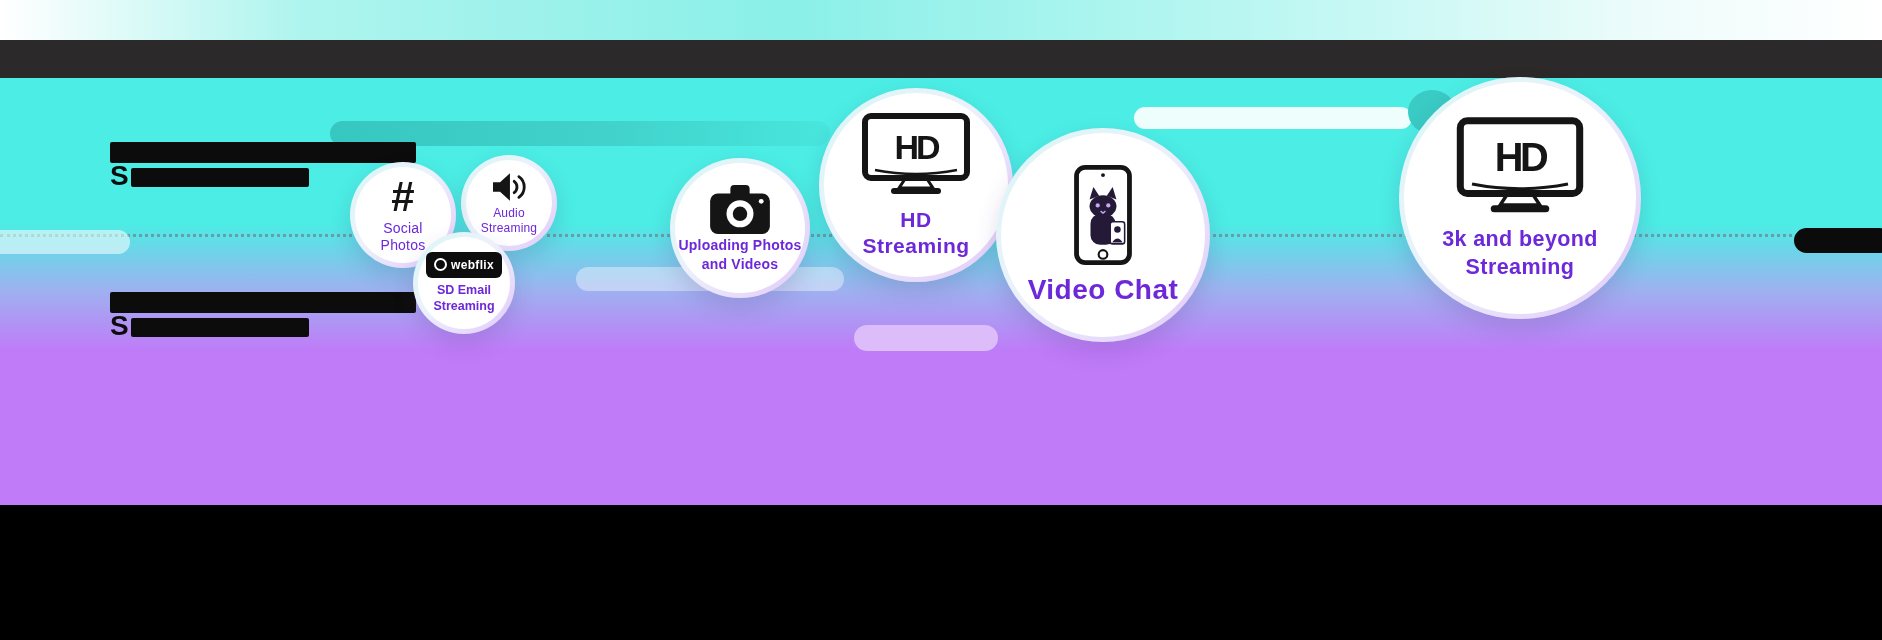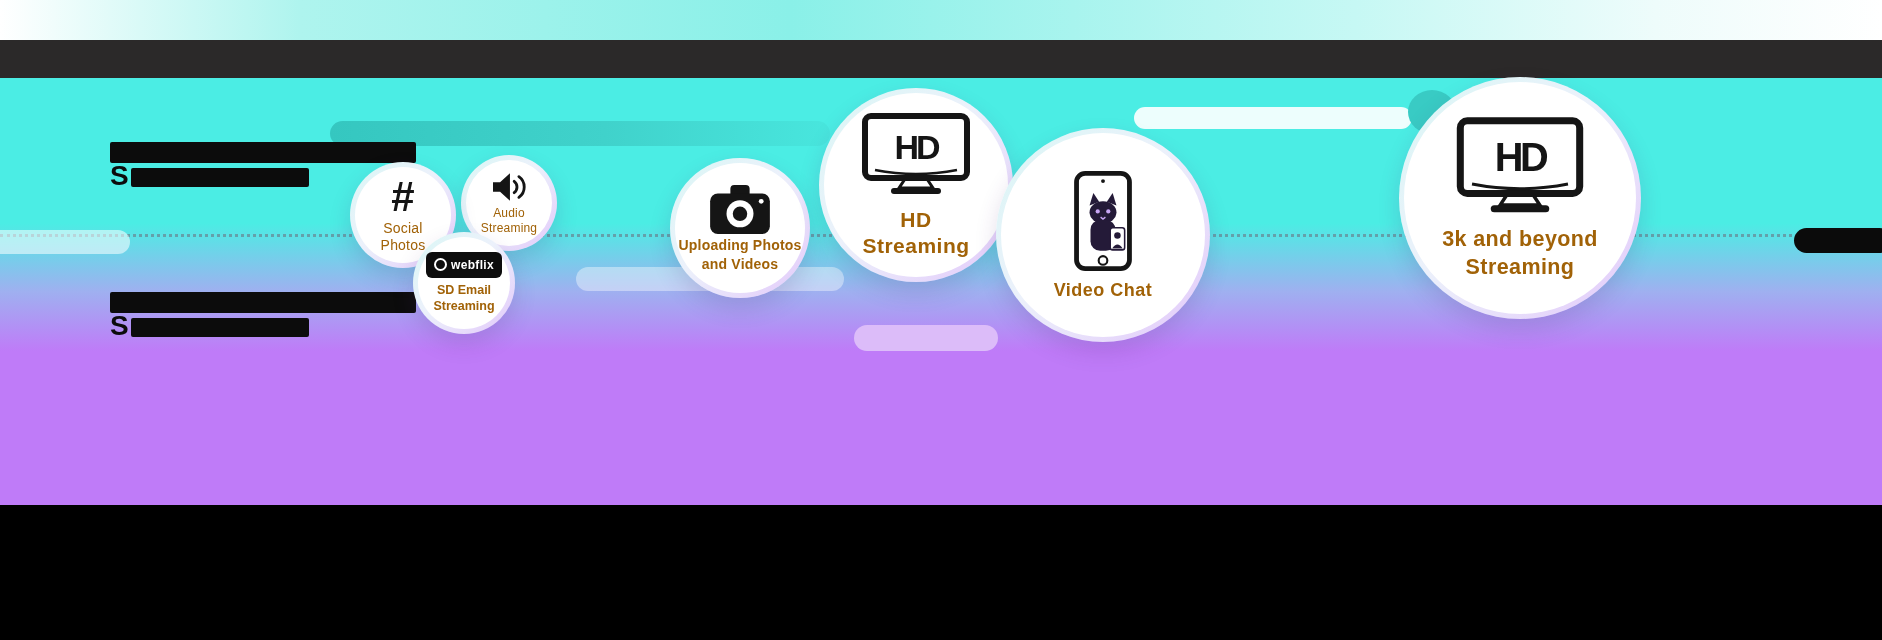--- a/index.html
+++ b/index.html
@@ -46,29 +46,29 @@
     display:flex;flex-direction:column;align-items:center;justify-content:center;text-align:center;}
   .b-email{left:282px;top:218px;width:104px;height:104px;z-index:7;}
   .b-social{left:350px;top:162px;width:106px;height:106px;z-index:5;}
   .b-audio{left:461px;top:155px;width:96px;height:96px;z-index:4;}
   .b-sd{left:413px;top:232px;width:102px;height:102px;z-index:8;}
   .b-upload{left:670px;top:158px;width:140px;height:140px;z-index:4;}
   .b-hd{left:819px;top:88px;width:194px;height:194px;z-index:4;}
   .b-video{left:996px;top:128px;width:214px;height:214px;z-index:5;}
   .b-4k{left:1399px;top:77px;width:242px;height:242px;z-index:4;}
 
-  .label{color:#a16207;}
+  .label{color:#6d28d9;}
   .ln{display:block;}
   .lb-email{font-size:17px;font-weight:bold;letter-spacing:.4px;margin-top:6px;}
   .lb-social{font-size:14px;line-height:1.25;margin-top:2px;letter-spacing:.2px;}
   .lb-audio{font-size:12px;line-height:1.25;margin-top:3px;letter-spacing:.2px;}
   .lb-sd{font-size:12.5px;font-weight:bold;line-height:1.25;margin-top:5px;}
   .lb-upload{font-size:14px;font-weight:bold;line-height:1.3;margin-top:0;letter-spacing:.2px;}
   .lb-hd{font-size:21px;font-weight:bold;letter-spacing:.5px;line-height:1.25;margin-top:8px;}
-  .lb-video{font-size:18px;font-weight:bold;letter-spacing:.5px;margin-top:8px;}
+  .lb-video{font-size:28px;font-weight:bold;letter-spacing:.5px;margin-top:8px;}
   .lb-4k{font-size:21.5px;font-weight:bold;letter-spacing:.4px;line-height:1.3;margin-top:8px;}
 
   .hash{font-size:42px;font-weight:bold;line-height:1;color:#151515;}
 
   .wbadge{width:76px;height:26px;background:#0d0d0d;border-radius:6px;
     display:flex;align-items:center;justify-content:center;gap:4px;}
   .wdot{width:9px;height:9px;border:2px solid #fff;border-radius:50%;display:inline-block;}
   .wtext{color:#fff;font-size:12px;font-weight:bold;letter-spacing:.3px;}
 </style>
 </head>

